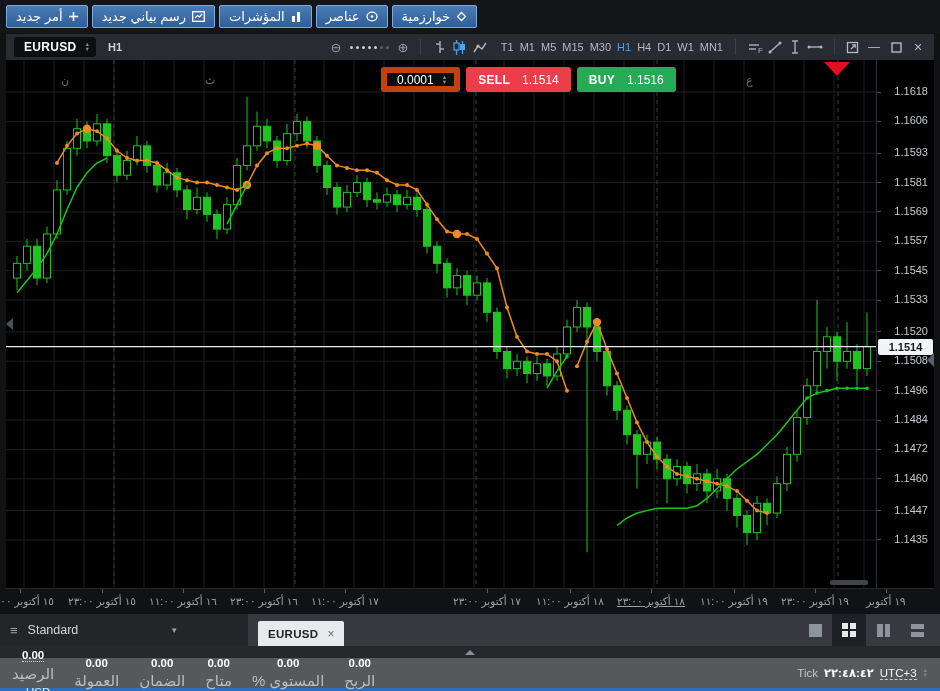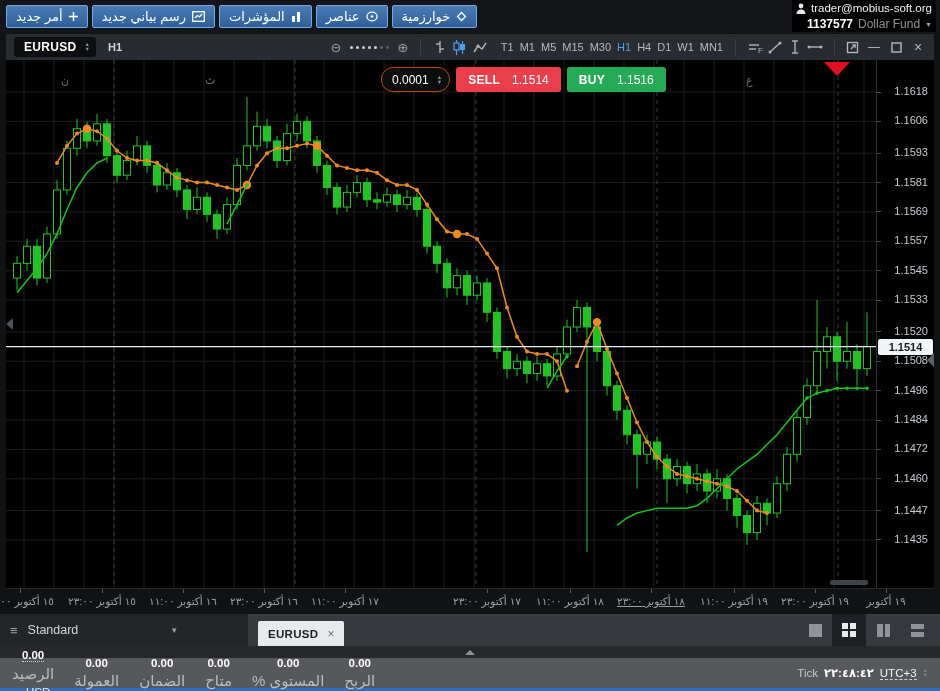--- a/index.html
+++ b/index.html
@@ -43,22 +43,22 @@
   .tf.active { color:#4aa3f0; }
   .win-ctrls { display:flex; gap:6px; align-items:center; }
   .wc { width:16px; height:16px; display:flex; align-items:center; justify-content:center;
     color:#b4bac0; font-size:12px; cursor:pointer; }
 
   
   .chart-area { position:absolute; left:0; top:26px; width:870px; height:528px; background:#000; overflow:hidden; }
   .chart-area svg { position:absolute; left:0; top:0; }
   .day-letter { position:absolute; color:#686f76; font-size:11px; top:14px; }
   .quote-panel { position:absolute; left:375px; top:7px; display:flex; gap:6px; align-items:center; }
-  .vol-box { display:flex; align-items:center; gap:8px; background:#0b0d0f; border:1px solid #c2410c;
-    border-radius:12px; height:25px; padding:0 7px 0 10px; color:#fff; font-size:12px; }
+  .vol-box { display:flex; align-items:center; gap:8px; background:#0b0d0f; border:6px solid #c2410c;
+    border-radius:3px; height:25px; padding:0 7px 0 10px; color:#fff; font-size:12px; }
   .trade-btn { height:25px; border-radius:3px; display:flex; align-items:center; gap:12px;
     padding:0 12px; color:#fff; font-size:12px; cursor:pointer; }
   .trade-btn .lbl { font-weight:bold; letter-spacing:.3px; }
   .sell-btn { background:#ea3e4b; }
   .buy-btn { background:#25ab55; }
   .left-nav-arrow { position:absolute; left:0; top:258px; width:0; height:0;
     border-top:6px solid transparent; border-bottom:6px solid transparent; border-right:7px solid #4a5056; }
   .hscroll { position:absolute; left:824px; top:520px; width:38px; height:5px; background:#3f444a; border-radius:2px; }
 
   
@@ -158,34 +158,20 @@
         </div>
         <div class="tb-btn">
           <span dir="rtl">خوارزمية</span>
           <span>
             <svg width="11" height="11" viewBox="0 0 11 11">
               <rect x="2.7" y="2.7" width="5.6" height="5.6" fill="none" stroke="#fff" stroke-width="1.3" transform="rotate(45 5.5 5.5)"></rect>
             </svg>
           </span>
         </div>
       </div>
-    <div class="account">
-      <div class="acct-row1">
-        <svg width="10" height="11" viewBox="0 0 10 11">
-          <circle cx="5" cy="3" r="2.4" fill="#e8eaec"></circle>
-            <path d="M0.5 11 C0.5 7.8 3 6.4 5 6.4 C7 6.4 9.5 7.8 9.5 11 Z" fill="#e8eaec"></path>
-        </svg>
-        <span>trader@mobius-soft.org</span>
-      </div>
-      <div class="acct-row2">
-        <span class="acct-num">1137577</span>
-        <span class="acct-fund">Dollar Fund</span>
-        <span class="acct-caret">▼</span>
-      </div>
-    </div>
   </div>
 
   <div class="chart-window">
     <div class="chart-toolbar">
       <div class="symbol-box">
         <span class="sym">EURUSD</span>
         <span class="spin">
             <span>▲</span>
             <span>▼</span>
           </span>

